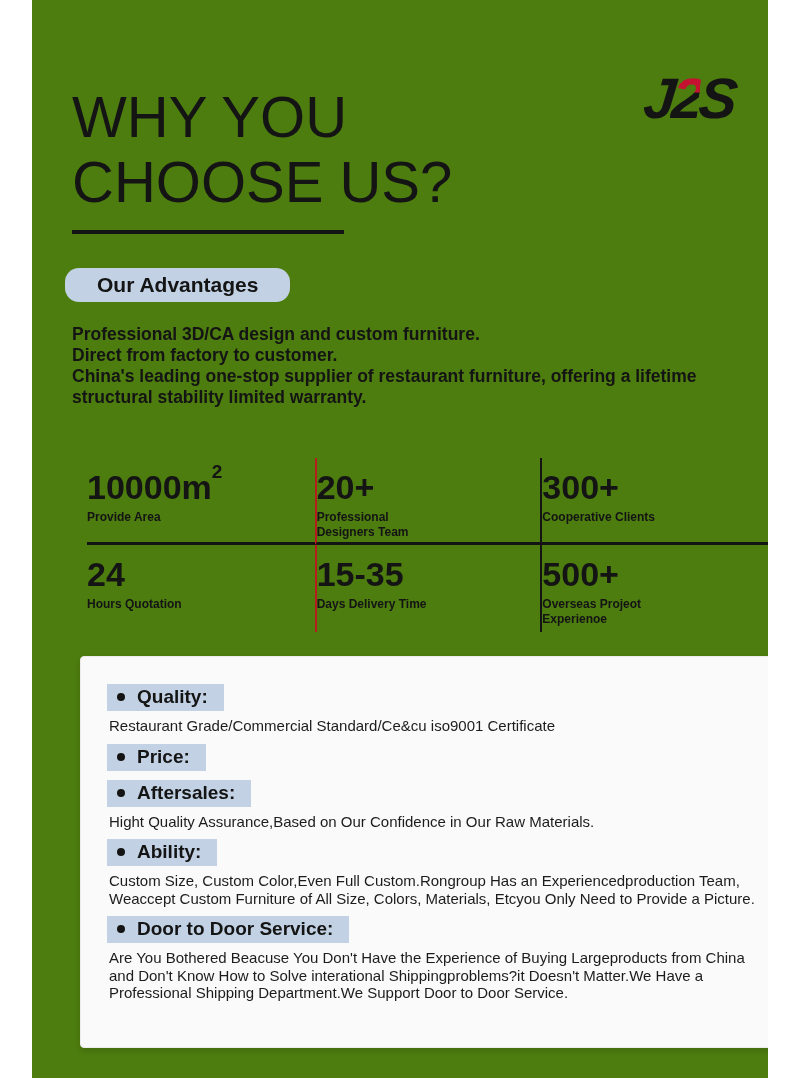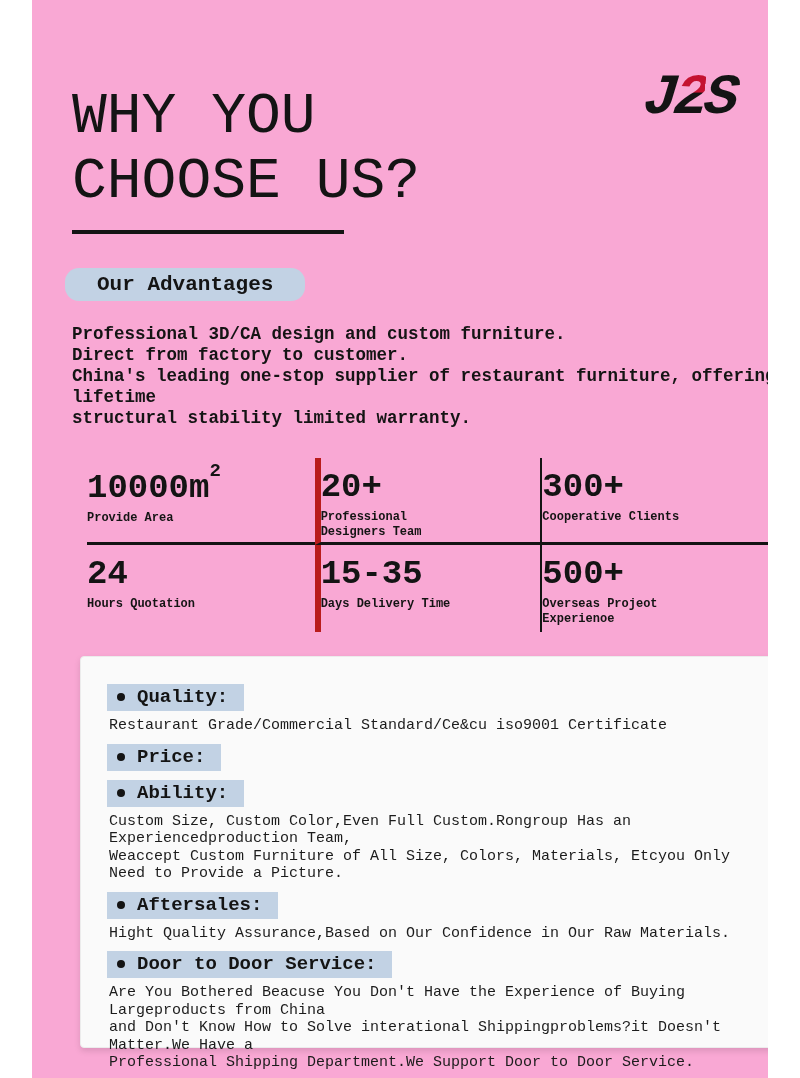--- a/index.html
+++ b/index.html
@@ -1,19 +1,19 @@
 <!DOCTYPE html>
 <html><head>
 <meta charset="utf-8">
 <style>
   * { margin:0; padding:0; box-sizing:border-box; }
   html,body { background:#ffffff; }
   .page {
     position:relative; width:736px; height:1078px; margin:0 auto;
-    background:#f9a8d4; font-family:Liberation Mono, monospace; color:#141414;
+    background:#4d7c0f; font-family:Liberation Sans, sans-serif; color:#141414;
     overflow:hidden;
   }
 
   
   .title {
     position:absolute; left:40px; top:84px;
     font-size:58px; line-height:65px; font-weight:400; letter-spacing:0;
     white-space:pre-line; color:#141414;
   }
   .title-underline {
@@ -46,21 +46,21 @@
     white-space:pre-line; color:#141414;
   }
 
   
   .stats {
     position:absolute; left:55px; top:458px; width:683px;
     display:grid; grid-template-columns:1fr 1fr 1fr; grid-template-rows:87px 87px;
   }
   .stat { text-align:left; padding-top:12px; }
   .stat.row1 { border-bottom:3px solid #141414; }
-  .stat.mid  { border-left:6px solid #b91c1c; border-right:2px solid #141414; }
+  .stat.mid  { border-left:2px solid #b91c1c; border-right:2px solid #141414; }
   .stat-num { font-size:34px; font-weight:700; line-height:1.05; color:#141414; }
   .stat-num sup { font-size:0.56em; position:relative; top:-0.45em; font-weight:700; }
   .stat-label {
     font-size:12px; font-weight:700; margin-top:4px; line-height:1.3;
     white-space:pre-line; color:#141414;
   }
 
   
   .card {
     position:absolute; left:48px; top:656px; width:704px; height:392px;
@@ -142,32 +142,32 @@
     <div class="section">
       <div class="pill">
         <span class="dot"></span>
         <span>Price:</span>
       </div>
     </div>
 
     <div class="section">
       <div class="pill">
         <span class="dot"></span>
-        <span>Ability:</span>
+        <span>Aftersales:</span>
       </div>
-      <p class="section-body">Custom Size, Custom Color,Even Full Custom.Rongroup Has an Experiencedproduction Team,
-Weaccept Custom Furniture of All Size, Colors, Materials, Etcyou Only Need to Provide a Picture.</p>
+      <p class="section-body">Hight Quality Assurance,Based on Our Confidence in Our Raw Materials.</p>
     </div>
 
     <div class="section">
       <div class="pill">
         <span class="dot"></span>
-        <span>Aftersales:</span>
+        <span>Ability:</span>
       </div>
-      <p class="section-body">Hight Quality Assurance,Based on Our Confidence in Our Raw Materials.</p>
+      <p class="section-body">Custom Size, Custom Color,Even Full Custom.Rongroup Has an Experiencedproduction Team,
+Weaccept Custom Furniture of All Size, Colors, Materials, Etcyou Only Need to Provide a Picture.</p>
     </div>
 
     <div class="section">
       <div class="pill">
         <span class="dot"></span>
         <span>Door to Door Service:</span>
       </div>
       <p class="section-body">Are You Bothered Beacuse You Don't Have the Experience of Buying Largeproducts from China
 and Don't Know How to Solve interational Shippingproblems?it Doesn't Matter.We Have a
 Professional Shipping Department.We Support Door to Door Service.</p>

